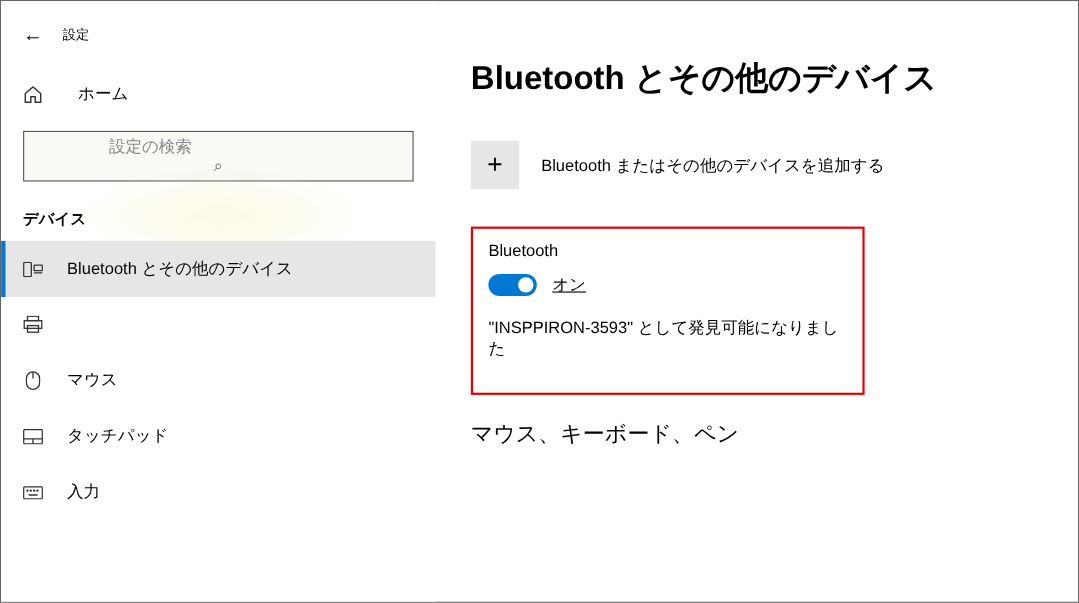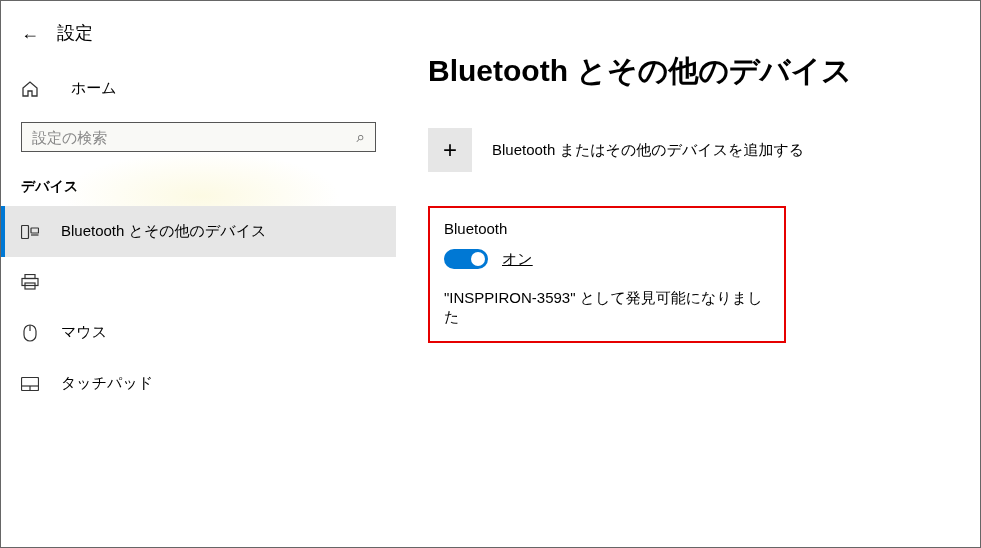--- a/index.html
+++ b/index.html
@@ -30,40 +30,41 @@
       display: flex;
       align-items: center;
       padding: 4px 20px 16px 20px;
       gap: 18px;
     }
     .back-arrow {
       font-size: 18px;
       cursor: pointer;
       font-weight: 300;
     }
-    .settings-title { font-size: 18px; }
+    .settings-title { font-size: 12px; }
     .home-row {
       display: flex;
       align-items: center;
       padding: 18px 20px 14px 20px;
       gap: 32px;
       cursor: pointer;
     }
     .home-icon {
       width: 18px; height: 18px;
       display: flex; align-items: center; justify-content: center;
     }
     .home-label { font-size: 15px; }
     .search-box {
       margin: 10px 20px 14px 20px;
       border: 1px solid #555;
       display: flex;
       align-items: center;
       padding: 5px 10px;
       background: rgba(245,245,240,0.6);
+      flex-direction: column;
     }
     .search-input {
       flex: 1;
       border: none;
       background: transparent;
       outline: none;
       font-size: 15px;
       color: #666;
       font-family: inherit;
     }
@@ -118,21 +119,21 @@
     .add-button {
       width: 44px; height: 44px;
       background: #e6e6e6;
       display: flex; align-items: center; justify-content: center;
       font-size: 24px;
       font-weight: 300;
     }
     .add-label { font-size: 15px; }
     .red-box {
       border: 2px solid #e60000;
-      padding: 12px 14px 14px 14px;
+      padding: 12px 14px 30px 14px;
       width: 358px;
       margin-bottom: 22px;
     }
     .bt-label { font-size: 15px; margin-bottom: 12px; }
     .toggle-row {
       display: flex;
       align-items: center;
       gap: 14px;
       margin-bottom: 20px;
     }
@@ -241,20 +242,33 @@
       <span class="nav-icon">
         <svg width="18" height="14" viewBox="0 0 18 14" fill="none" stroke="#333" stroke-width="1.2">
           <rect x="0.5" y="0.5" width="17" height="13" rx="1"></rect>
           <line x1="0.5" y1="9" x2="17.5" y2="9"></line>
           <line x1="9" y1="9" x2="9" y2="13.5"></line>
         </svg>
       </span>
       <span>タッチパッド</span>
     </div>
 
+    <div class="nav-item">
+      <span class="nav-icon">
+        <svg width="18" height="12" viewBox="0 0 18 12" fill="none" stroke="#333" stroke-width="1.2">
+          <rect x="0.5" y="0.5" width="17" height="11" rx="1"></rect>
+          <circle cx="4" cy="4" r="0.5" fill="#333"></circle>
+          <circle cx="7" cy="4" r="0.5" fill="#333"></circle>
+          <circle cx="10" cy="4" r="0.5" fill="#333"></circle>
+          <circle cx="13" cy="4" r="0.5" fill="#333"></circle>
+          <line x1="5" y1="8" x2="13" y2="8"></line>
+        </svg>
+      </span>
+      <span>入力</span>
+    </div>
   </div>
 
   <div class="content">
     <h1 class="page-title">Bluetooth とその他のデバイス</h1>
 
     <div class="add-row">
       <div class="add-button">+</div>
       <div class="add-label">Bluetooth またはその他のデバイスを追加する</div>
     </div>
 
@@ -262,15 +276,16 @@
       <div class="bt-label">Bluetooth</div>
       <div class="toggle-row">
         <div class="toggle">
           <div class="toggle-knob"></div>
         </div>
         <div class="toggle-state">オン</div>
       </div>
       <div class="discoverable">"INSPPIRON-3593" として発見可能になりました</div>
     </div>
 
+    <div class="section-heading">マウス、キーボード、ペン</div>
 
   </div>
 </div>
 
 </body></html>

